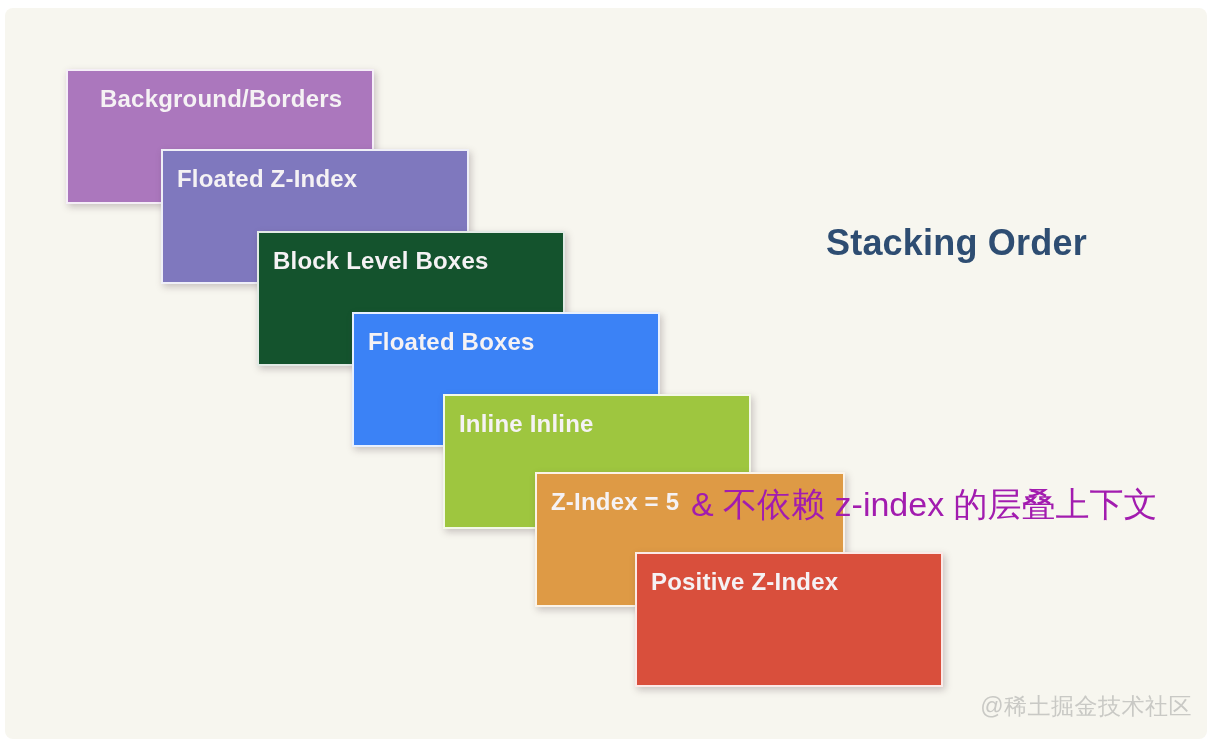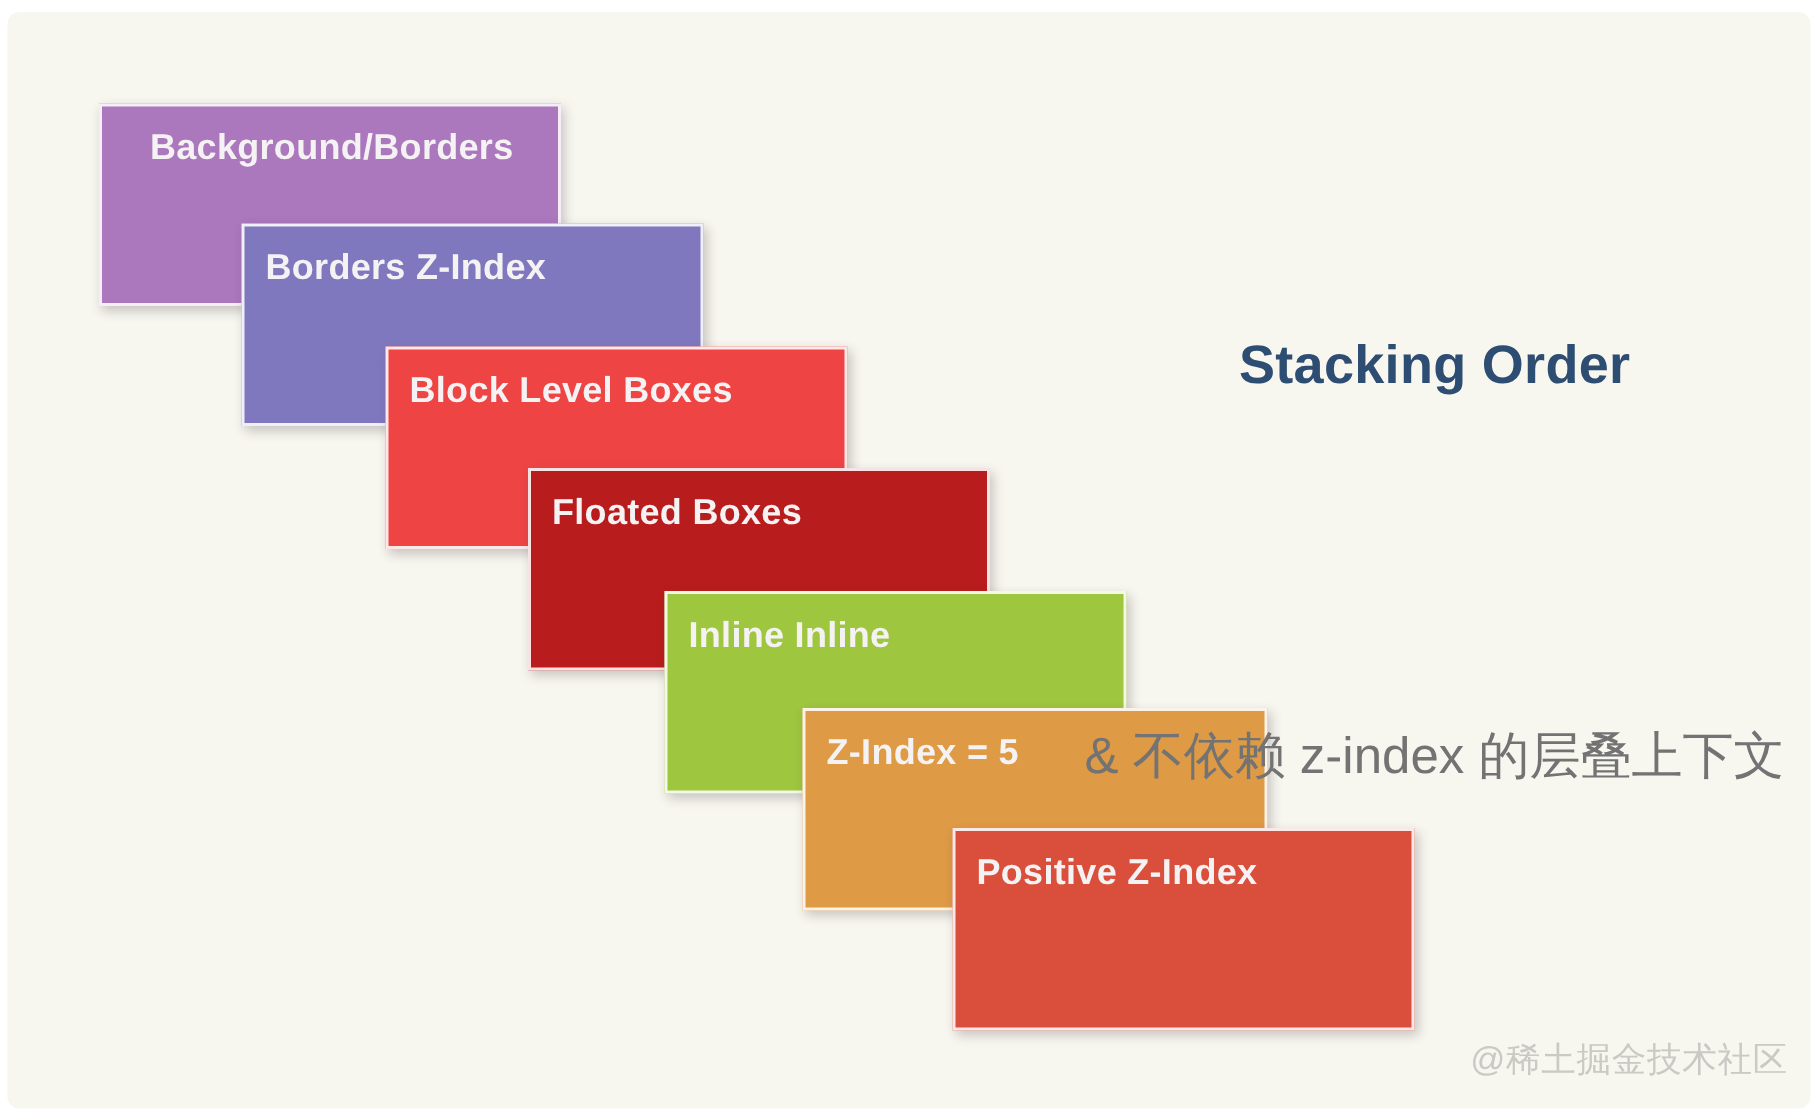--- a/index.html
+++ b/index.html
@@ -70,42 +70,42 @@
 </head>
 <body>
 
 <div class="canvas">
 
   <div class="layer l0" style="background-color: rgb(171, 119, 189); padding-left: 32px;">
     <span class="layer-label">Background/Borders</span>
   </div>
 
   <div class="layer l1" style="background-color: rgb(127, 120, 190);">
-    <span class="layer-label">Borders Z-Index</span>
+    <span class="layer-label">Floated Z-Index</span>
   </div>
 
-  <div class="layer l2" style="background-color: #ef4444;">
+  <div class="layer l2" style="background-color: #14532d;">
     <span class="layer-label">Block Level Boxes</span>
   </div>
 
-  <div class="layer l3" style="background-color: #b91c1c;">
+  <div class="layer l3" style="background-color: #3b82f6;">
     <span class="layer-label">Floated Boxes</span>
   </div>
 
   <div class="layer l4" style="background-color: rgb(158, 198, 63);">
     <span class="layer-label">Inline Inline</span>
   </div>
 
   <div class="layer l5" style="background-color: rgb(222, 154, 69);">
     <span class="layer-label">Z-Index = 5</span>
   </div>
 
   <div class="layer l6" style="background-color: rgb(217, 79, 60);">
     <span class="layer-label">Positive Z-Index</span>
   </div>
 
   <div class="title" style="color: rgb(46, 77, 114);">Stacking Order</div>
 
-  <div class="annotation" style="color: #737373; margin-left: 32px;">&amp; 不依赖 z-index 的层叠上下文</div>
+  <div class="annotation" style="color: #a21caf;">&amp; 不依赖 z-index 的层叠上下文</div>
 
   <div class="watermark" style="color: rgb(201, 201, 197);">@稀土掘金技术社区</div>
 
 </div>
 
 </body></html>

